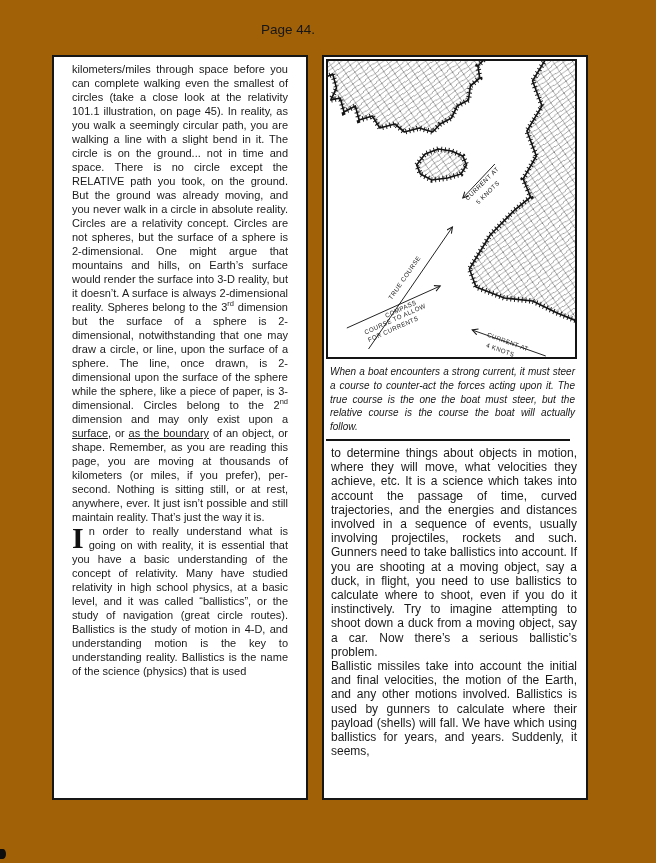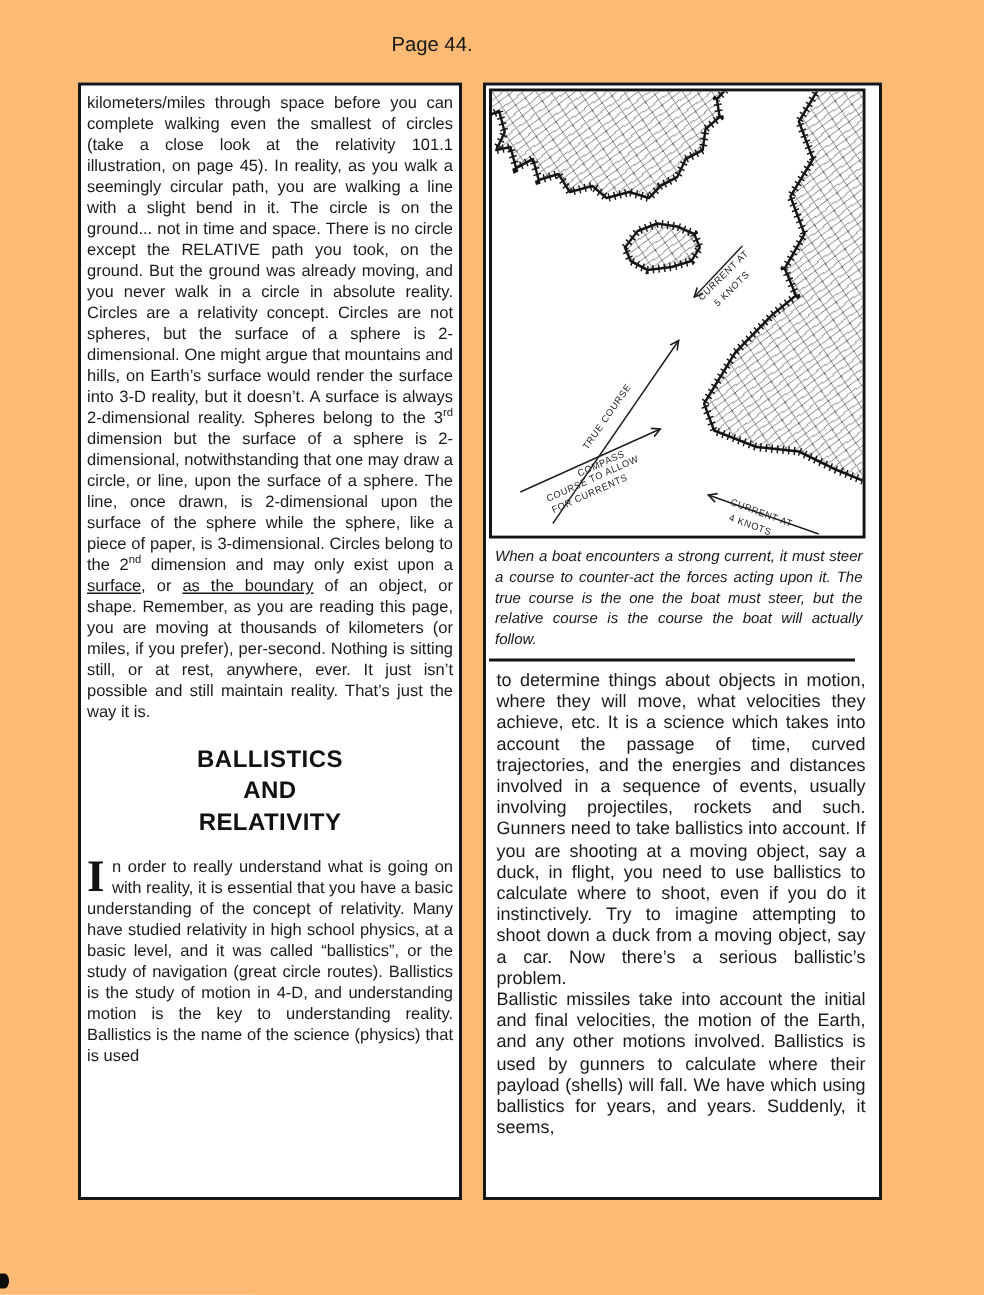--- a/index.html
+++ b/index.html
@@ -1,23 +1,23 @@
 <!DOCTYPE html>
 <html><head>
 <meta charset="utf-8">
 <style>
   html,body{margin:0;padding:0;}
   body{width:656px;height:863px;background:#ffffff;position:relative;overflow:hidden;
        font-family:"Liberation Sans",sans-serif;color:#1c1c1c;}
-  .page{position:absolute;inset:0;background:#fdba74;}
+  .page{position:absolute;inset:0;background:#a16207;}
   .page-header{position:absolute;top:22px;left:0;width:576px;text-align:center;
        font-size:13.5px;color:#161616;}
   .col{position:absolute;top:55px;border:2px solid #161616;background:#ffffff;
        overflow:hidden;box-sizing:border-box;}
-  .col-left{left:52px;width:256px;height:745px;padding:5px 4px;}
+  .col-left{left:52px;width:256px;height:745px;padding:5px 18px;}
   .col-right{left:322px;width:266px;height:745px;padding:0;}
   .body-text{margin:0;text-align:justify;font-size:11px;line-height:14px;color:#1a1a1a;}
   .col-right .body-text{font-size:12px;line-height:14.2px;margin:0 9px 0 7px;}
   .para-gap{margin-top:13px;}
   .heading{text-align:center;font-weight:bold;font-size:16px;line-height:21px;
        margin:14px 0 12px 0;letter-spacing:.3px;color:#111;}
   .dropcap{float:left;font-family:"Liberation Serif",serif;font-weight:bold;
        font-size:30px;line-height:25px;margin:1px 5px 0 0;color:#111;}
   sup{font-size:7.5px;line-height:0;}
   .u{text-decoration:underline;}
@@ -37,25 +37,20 @@
 </style>
 </head>
 <body>
 
 <div class="page">
 
   <div class="page-header">Page 44.</div>
 
   <div class="col col-left">
     <p class="body-text"><span>kilometers/miles through space before you can complete walking even the smallest of circles (take a close look at the relativity 101.1 illustration, on page 45). In reality, as you walk a seemingly circular path, you are walking a line with a slight bend in it. The circle is on the ground... not in time and space. There is no circle except the RELATIVE path you took, on the ground. But the ground was already moving, and you never walk in a circle in absolute reality. Circles are a relativity concept. Circles are not spheres, but the surface of a sphere is 2-dimensional. One might argue that mountains and hills, on Earth’s surface would render the surface into 3-D reality, but it doesn’t. A surface is always 2-dimensional reality. Spheres belong to the 3</span><sup>rd</sup><span> dimension but the surface of a sphere is 2-dimensional, notwithstanding that one may draw a circle, or line, upon the surface of a sphere. The line, once drawn, is 2-dimensional upon the surface of the sphere while the sphere, like a piece of paper, is 3-dimensional. Circles belong to the 2</span><sup>nd</sup><span> dimension and may only exist upon a </span><span class="u">surface</span><span>, or </span><span class="u">as the boundary</span><span> of an object, or shape. Remember, as you are reading this page, you are moving at thousands of kilometers (or miles, if you prefer), per-second. Nothing is sitting still, or at rest, anywhere, ever. It just isn’t possible and still maintain reality. That’s just the way it is.</span></p>
-    <div class="heading">
-      <div>BALLISTICS</div>
-      <div>AND</div>
-      <div>RELATIVITY</div>
-    </div>
     <p class="body-text"><span class="dropcap">I</span><span>n order to really understand what is going on with reality, it is essential that you have a basic understanding of the concept of relativity. Many have studied relativity in high school physics, at a basic level, and it was called “ballistics”, or the study of navigation (great circle routes). Ballistics is the study of motion in 4-D, and understanding motion is the key to understanding reality. Ballistics is the name of the science (physics) that is used</span></p>
   </div>
 
   <div class="col col-right">
 
     <div class="figure">
       <svg viewBox="0 0 262 296" preserveAspectRatio="none">
         <defs>
           <pattern id="xh" width="12" height="12" patternUnits="userSpaceOnUse" patternTransform="rotate(10)">
             <path d="M0 12 L12 0 M-2 9 L9 -2 M3 15 L15 3 M0 0 L12 12 M-2 3 L3 -2 M9 15 L15 9" stroke="#565656" stroke-width="0.55" fill="none"></path>

